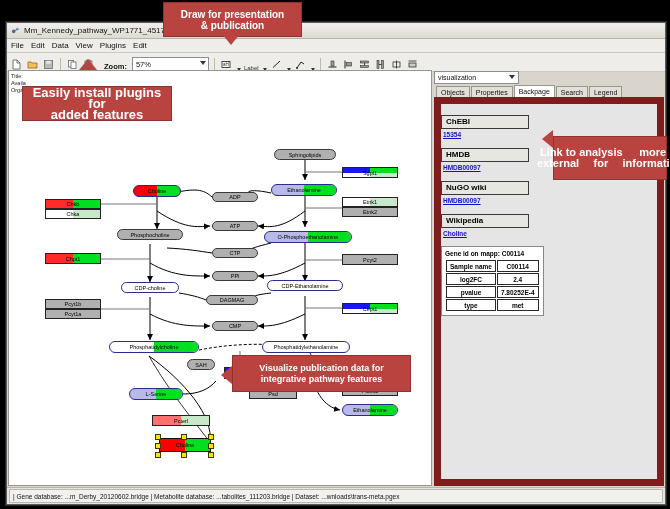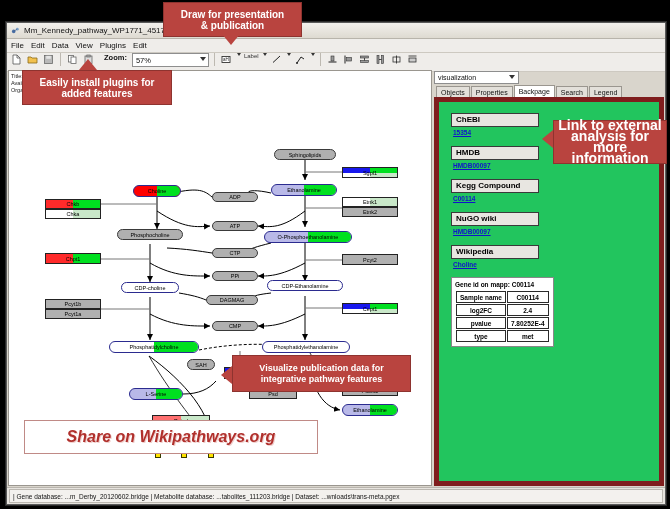--- a/index.html
+++ b/index.html
@@ -11,21 +11,21 @@
           border:1px solid #5a5a5a;box-shadow:0 0 0 1px #2a2a2a;}
   .titlebar{height:15px;background:linear-gradient(#f2f0ec,#dedad1);border-bottom:1px solid #b8b4ab;
             display:flex;align-items:center;padding:0 4px;font-size:8px;color:#111;}
   .tb-icon{width:9px;height:9px;margin-right:4px;flex:0 0 auto;}
   .title-text{white-space:nowrap;overflow:hidden;font-size:8px;font-family:"Liberation Sans",sans-serif;}
 
   .menubar{height:13px;background:#efedea;border-bottom:1px solid #cdc9c1;display:flex;align-items:center;
            padding-left:4px;gap:7px;font-size:8px;color:#111;}
   .menubar span{cursor:default;}
 
-  .toolbar{height:18px;background:#efedea;border-bottom:1px solid #cdc9c1;display:flex;align-items:flex-start;
+  .toolbar{height:18px;background:#efedea;border-bottom:1px solid #cdc9c1;display:flex;align-items:flex-end;
            padding-left:3px;gap:3px;}
   .tbtn{width:13px;height:13px;display:flex;align-items:center;justify-content:center;}
   .zoomlabel{font-size:7.5px;margin-left:6px;margin-right:2px;color:#111;font-weight:bold;}
   .zoomsel{width:72px;height:12px;background:#fff;border:1px solid #8e8e8e;font-size:7.5px;
            display:flex;align-items:center;padding-left:3px;color:#111;position:relative;}
   .zoomsel .arrow{position:absolute;right:2px;top:3px;border-left:3px solid transparent;border-right:3px solid transparent;border-top:4px solid #333;}
   .sep{width:1px;height:13px;background:#bdb9b1;margin:0 2px;}
   .caret{border-left:2.5px solid transparent;border-right:2.5px solid transparent;border-top:3.5px solid #333;margin-left:1px;}
   .minilabel{font-size:6px;color:#333;}
 
@@ -50,21 +50,21 @@
 
   
   .side{flex:1;display:flex;flex-direction:column;margin:1px 1px 1px 2px;}
   .vis-row{height:14px;display:flex;align-items:center;}
   .vis-sel{width:80px;height:11px;background:#fff;border:1px solid #8e8e8e;font-size:7px;display:flex;
            align-items:center;padding-left:3px;position:relative;color:#111;}
   .vis-sel .arrow{position:absolute;right:3px;top:3px;border-left:3px solid transparent;border-right:3px solid transparent;border-top:4px solid #333;}
   .tabs{display:flex;align-items:flex-end;height:13px;gap:1px;padding-left:2px;}
   .tab{font-size:7px;padding:1.5px 4px 1.5px;background:#e3e0da;border:1px solid #9a968f;border-bottom:none;color:#111;}
   .tab.active{background:#fff;font-weight:normal;padding-bottom:2.5px;}
-  .panel{flex:1;background:#22c55e;border:5px solid #7f1d1d;overflow:hidden;position:relative;padding:6px 0 0 12px;}
+  .panel{flex:1;background:#e5e5e5;border:7px solid #7f1d1d;overflow:hidden;position:relative;padding:6px 0 0 0;}
 
   .dbrow{margin-bottom:3px;}
   .dbhead{display:inline-block;min-width:78px;background:#e8e6e1;border:1px solid #3a3a3a;
           font-size:8px;font-weight:bold;padding:1.5px 4px;color:#000;}
   .dblink{font-size:6.5px;color:#1111cc;text-decoration:underline;margin:2.5px 0 5px 2px;display:block;font-weight:bold;}
   .dbplain{font-size:6.5px;color:#000;margin:2.5px 0 5px 2px;display:block;font-weight:bold;}
   .exphead{font-size:8px;font-weight:bold;color:#000;margin:3px 0 5px 0;}
   .geneid{font-size:6.5px;font-weight:bold;color:#000;margin-bottom:2px;}
   table.expr{border-collapse:separate;border-spacing:1px;font-size:6.5px;}
   table.expr td{border:1px solid #2a2a2a;background:#fff;text-align:center;padding:1.5px 3px;font-weight:bold;color:#000;}
@@ -433,24 +433,20 @@
         </div>
         <div class="panel">
 
           <div class="dbrow">
             <div class="dbhead">ChEBI</div>
             <a class="dblink" href="#">15354</a>
           </div>
           <div class="dbrow">
             <div class="dbhead">HMDB</div>
             <a class="dblink" href="#">HMDB00097</a>
-          </div>
-          <div class="dbrow">
-            <div class="dbhead">Kegg Compound</div>
-            <a class="dblink" href="#">C00114</a>
           </div>
           <div class="dbrow">
             <div class="dbhead">NuGO wiki</div>
             <a class="dblink" href="#">HMDB00097</a>
           </div>
           <div class="dbrow">
             <div class="dbhead">Wikipedia</div>
             <a class="dblink" href="#">Choline</a>
           </div>
 
@@ -485,36 +481,33 @@
       <div class="inner">| Gene database: ...m_Derby_20120602.bridge | Metabolite database: ...tabolites_111203.bridge | Dataset: ...wnloads\trans-meta.pgex</div>
     </div>
   </div>
 
   <div class="callout" style="left:163px;top:2px;width:137px;height:33px;font-size:10px;flex-direction:column;">
     <span>Draw for presentation</span>
     <span>&amp; publication</span>
   </div>
   <div class="arrow-dn" style="left:222px;top:34px;"></div>
 
-  <div class="callout" style="left:22px;top:70px;width:148px;height:33px;font-size:10px;flex-direction:column;">
+  <div class="callout" style="left:22px;top:86px;width:148px;height:33px;font-size:13px;flex-direction:column;">
     <span>Easily install plugins for</span>
     <span>added features</span>
   </div>
   <div class="arrow-up" style="left:79px;top:59px;"></div>
 
-  <div class="callout" style="left:553px;top:120px;width:112px;height:42px;font-size:14px;flex-direction:column;">
+  <div class="callout" style="left:553px;top:136px;width:112px;height:42px;font-size:11px;flex-direction:row;">
     <span>Link  to external</span>
     <span>analysis  for</span>
     <span>more information</span>
   </div>
   <div class="arrow-lt" style="left:542px;top:130px;"></div>
 
   <div class="callout" style="left:232px;top:355px;width:177px;height:35px;font-size:9px;flex-direction:column;">
     <span>Visualize publication data  for</span>
     <span>integrative pathway features</span>
   </div>
   <div class="arrow-lt" style="left:221px;top:366px;"></div>
 
-  <div class="share" style="left:24px;top:420px;width:292px;height:32px;">
-    <span>Share on Wikipathways.org</span>
-  </div>
 
 </div>
 
 </body></html>

